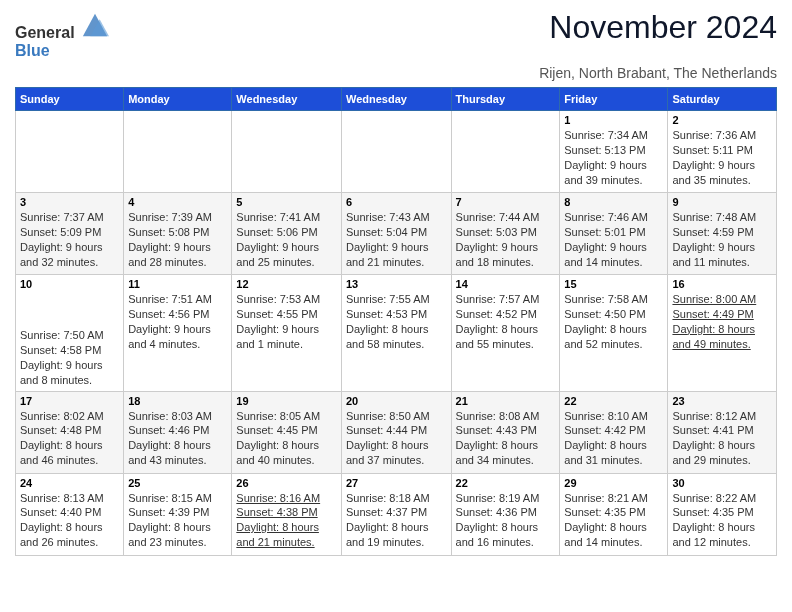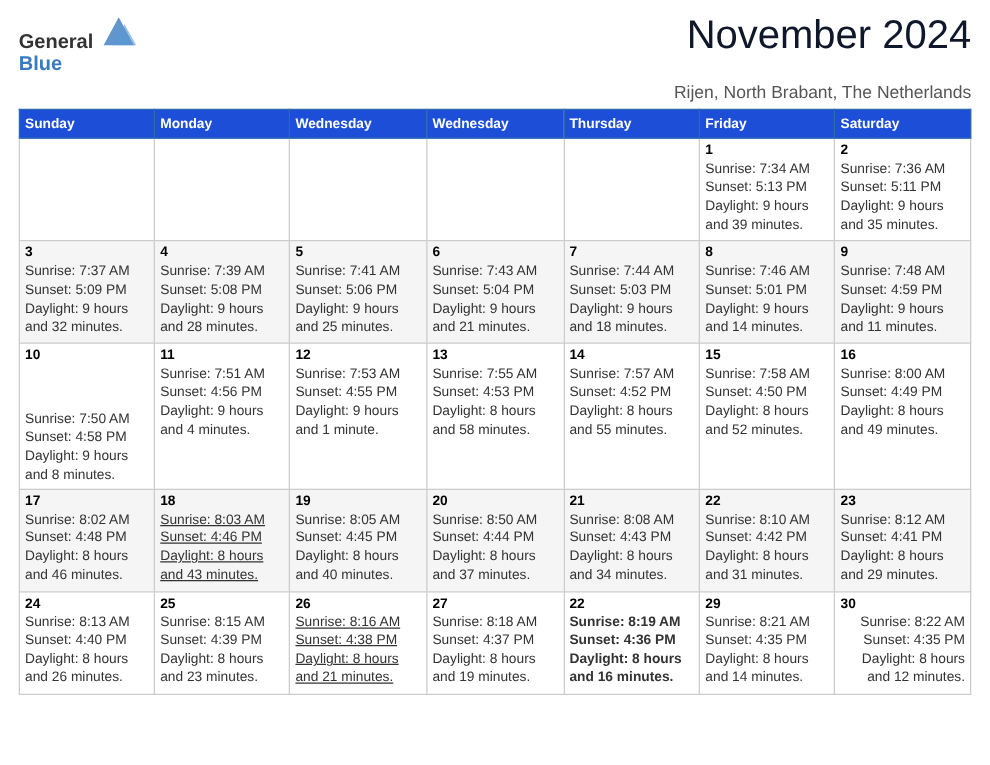--- a/index.html
+++ b/index.html
@@ -179,35 +179,35 @@
 Daylight: 8 hours and 55 minutes.</div>
           </td>
           <td>
             <div class="day-number">15</div>
             <div class="day-info" style="white-space: pre-line;">Sunrise: 7:58 AM
 Sunset: 4:50 PM
 Daylight: 8 hours and 52 minutes.</div>
           </td>
           <td>
             <div class="day-number">16</div>
-            <div class="day-info" style="white-space: pre-line;">Sunrise: 8:00 AM
+            <div class="day-info" style="white-space: pre-line; text-decoration: underline;">Sunrise: 8:00 AM
 Sunset: 4:49 PM
 Daylight: 8 hours and 49 minutes.</div>
           </td>
         </tr>
         <tr>
           <td>
             <div class="day-number">17</div>
             <div class="day-info" style="white-space: pre-line;">Sunrise: 8:02 AM
 Sunset: 4:48 PM
 Daylight: 8 hours and 46 minutes.</div>
           </td>
           <td>
             <div class="day-number">18</div>
-            <div class="day-info" style="white-space: pre-line; text-decoration: underline;">Sunrise: 8:03 AM
+            <div class="day-info" style="white-space: pre-line;">Sunrise: 8:03 AM
 Sunset: 4:46 PM
 Daylight: 8 hours and 43 minutes.</div>
           </td>
           <td>
             <div class="day-number">19</div>
             <div class="day-info" style="white-space: pre-line;">Sunrise: 8:05 AM
 Sunset: 4:45 PM
 Daylight: 8 hours and 40 minutes.</div>
           </td>
           <td>
@@ -255,32 +255,32 @@
 Daylight: 8 hours and 21 minutes.</div>
           </td>
           <td>
             <div class="day-number">27</div>
             <div class="day-info" style="white-space: pre-line;">Sunrise: 8:18 AM
 Sunset: 4:37 PM
 Daylight: 8 hours and 19 minutes.</div>
           </td>
           <td>
             <div class="day-number">22</div>
-            <div class="day-info" style="white-space: pre-line; font-weight: bold;">Sunrise: 8:19 AM
+            <div class="day-info" style="white-space: pre-line;">Sunrise: 8:19 AM
 Sunset: 4:36 PM
 Daylight: 8 hours and 16 minutes.</div>
           </td>
           <td>
             <div class="day-number">29</div>
             <div class="day-info" style="white-space: pre-line;">Sunrise: 8:21 AM
 Sunset: 4:35 PM
 Daylight: 8 hours and 14 minutes.</div>
           </td>
           <td>
             <div class="day-number">30</div>
-            <div class="day-info" style="white-space: pre-line; text-align: right;">Sunrise: 8:22 AM
+            <div class="day-info" style="white-space: pre-line;">Sunrise: 8:22 AM
 Sunset: 4:35 PM
 Daylight: 8 hours and 12 minutes.</div>
           </td>
         </tr>
       </tbody>
   </table>
 </div>
 
 </body></html>

